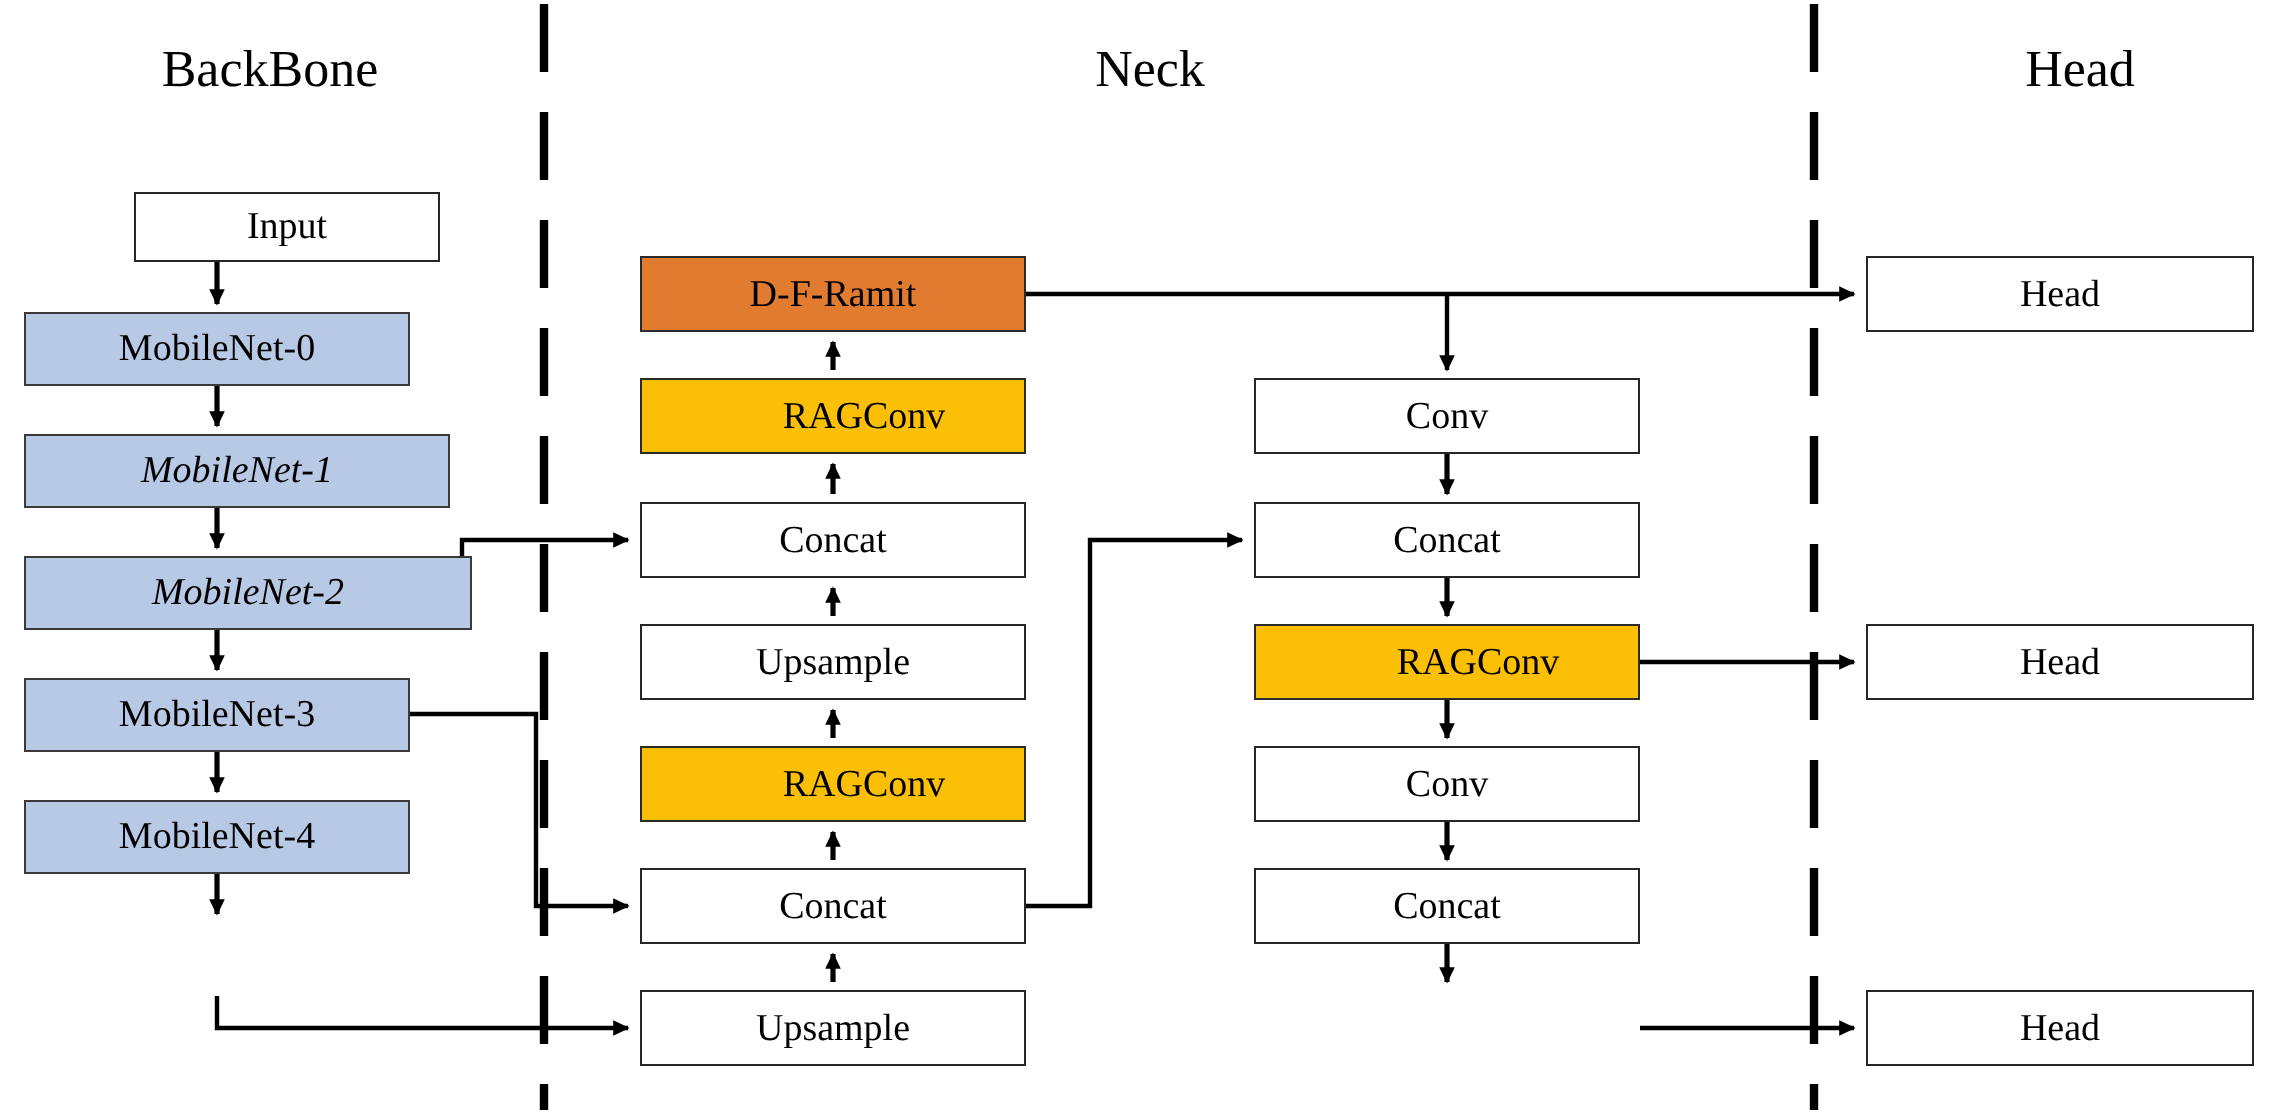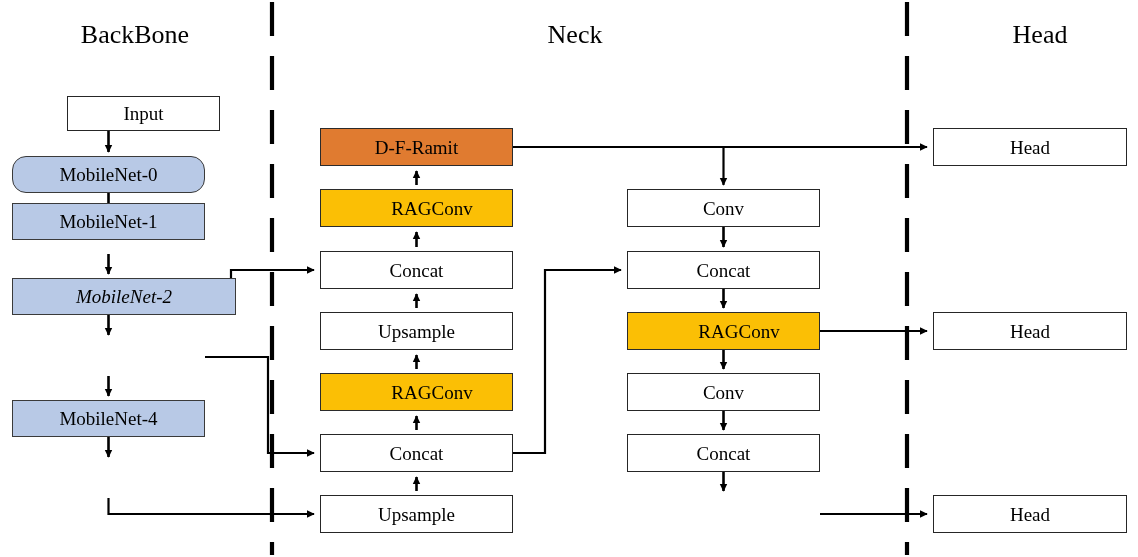--- a/index.html
+++ b/index.html
@@ -85,23 +85,24 @@
       <line x1="272" y1="2" x2="272" y2="555"></line>
       <line x1="907" y1="2" x2="907" y2="555"></line>
     </g>
   </svg>
 
   <div class="section-title" style="left:480px;top:20px;width:190px;">Neck</div>
   <div class="section-title" style="left:40px;top:20px;width:190px;">BackBone</div>
   <div class="section-title" style="left:945px;top:20px;width:190px;">Head</div>
 
   <div class="node" style="left:32px;top:96px;width:153px;height:35px;margin-left:35px;">Input</div>
-  <div class="node blue" style="left:12px;top:156px;width:193px;height:37px;border-radius:14px;">MobileNet-0</div>
-  <div class="node blue" style="left:12px;top:203px;width:193px;height:37px;">MobileNet-1</div>
+  <div class="node blue" style="left:12px;top:156px;width:193px;height:37px;">MobileNet-0</div>
+  <div class="node blue" style="left:12px;top:217px;width:213px;height:37px;font-style:italic;">MobileNet-1</div>
   <div class="node blue" style="left:12px;top:278px;width:224px;height:37px;font-style:italic;">MobileNet-2</div>
+  <div class="node blue" style="left:12px;top:339px;width:193px;height:37px;">MobileNet-3</div>
   <div class="node blue" style="left:12px;top:400px;width:193px;height:37px;">MobileNet-4</div>
 
   <div class="node orange" style="left:320px;top:128px;width:193px;height:38px;">D-F-Ramit</div>
   <div class="node yellow" style="left:320px;top:189px;width:193px;height:38px;">RAGConv</div>
   <div class="node" style="left:320px;top:251px;width:193px;height:38px;">Concat</div>
   <div class="node" style="left:320px;top:312px;width:193px;height:38px;">Upsample</div>
   <div class="node yellow" style="left:320px;top:373px;width:193px;height:38px;">RAGConv</div>
   <div class="node" style="left:320px;top:434px;width:193px;height:38px;">Concat</div>
   <div class="node" style="left:320px;top:495px;width:193px;height:38px;">Upsample</div>
 

